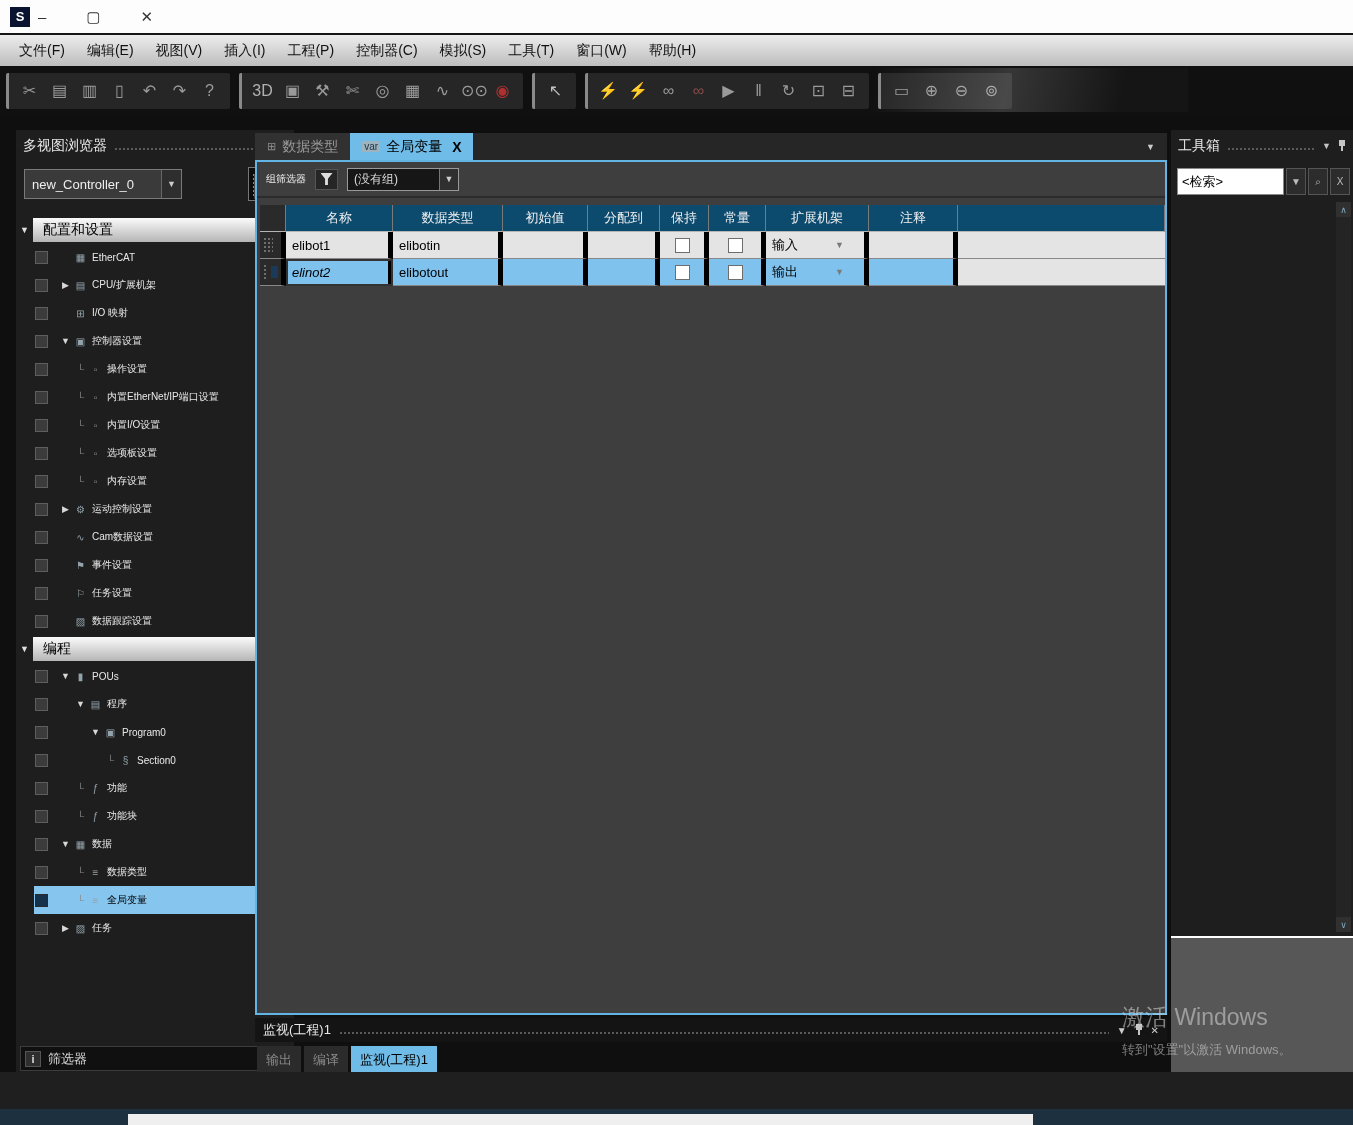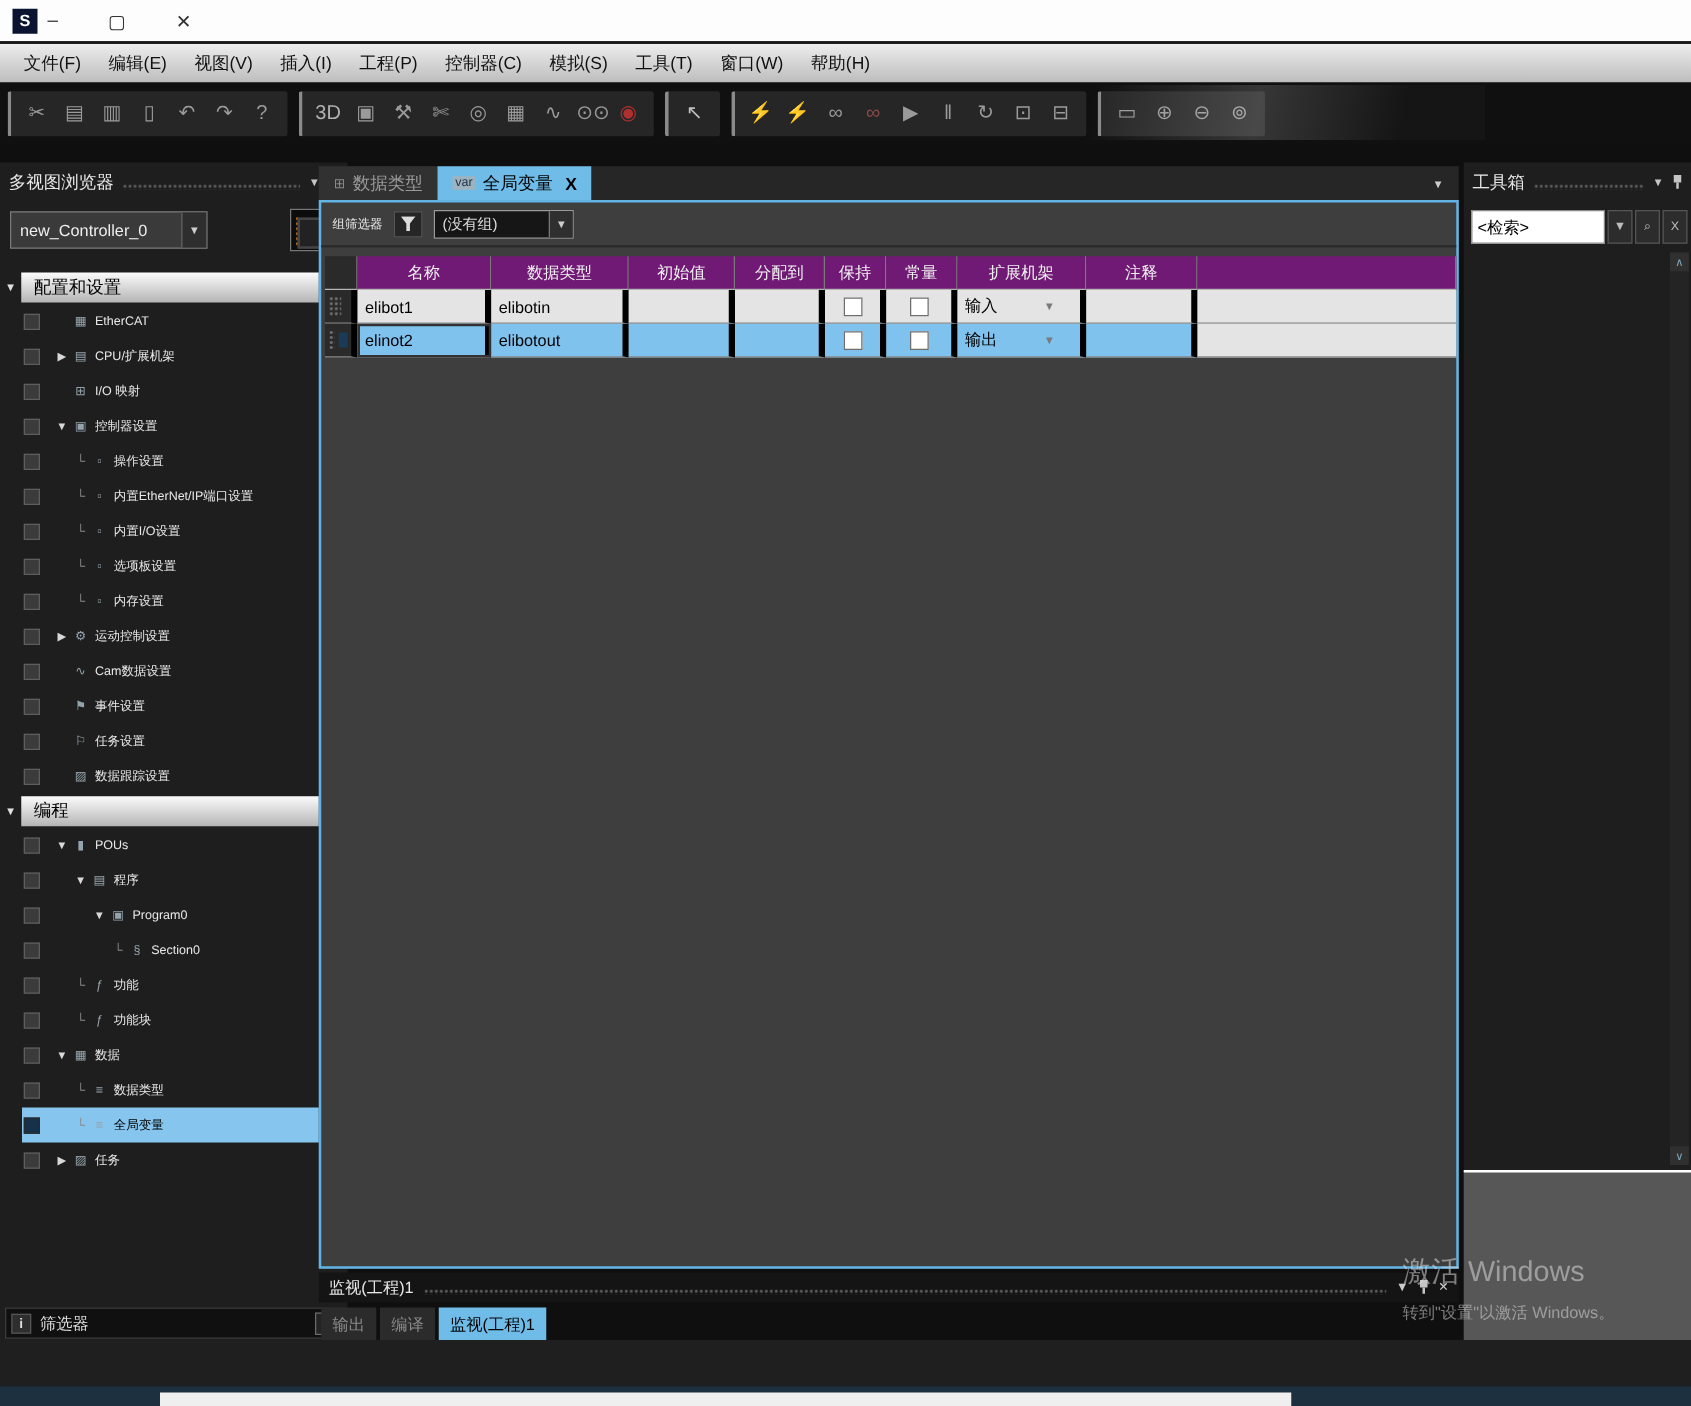--- a/index.html
+++ b/index.html
@@ -31,21 +31,21 @@
   
   .panel-header { height:26px; display:flex; align-items:center; padding:0 7px; gap:7px; }
   .panel-title { color:#e8e8e8; font-size:14px; white-space:nowrap; }
   .dots { flex:1; height:5px; margin-top:7px;
     background-image:radial-gradient(#5a5a5a 1px, transparent 1.3px); background-size:4px 4px; }
   .hdr-arrow { color:#c5c5c5; font-size:9px; }
   .pin-icon { position:relative; width:8px; height:12px; display:inline-block; }
   .pin-icon::before { content:''; position:absolute; top:0; left:1px; width:6px; height:6px; background:#c5c5c5; }
   .pin-icon::after  { content:''; position:absolute; top:6px; left:3px; width:2px; height:5px; background:#c5c5c5; }
   
-  .sidebar-left { position:absolute; left:0; top:130px; width:278px; height:942px;
+  .sidebar-left { position:absolute; left:16px; top:130px; width:278px; height:942px;
     background:#1e1e1e; padding-top:3px; }
   .device-row { display:flex; align-items:center; margin:8px 8px 16px 8px; }
   .controller-select { width:158px; height:30px; background:#3a3a3a; border:1px solid #7a7a7a;
     color:#eee; font-size:13px; display:flex; align-items:center; padding-left:7px; }
   .cs-dd { margin-left:auto; width:20px; height:100%; display:flex; align-items:center;
     justify-content:center; color:#ccc; font-size:9px; border-left:1px solid #666; background:#2e2e2e; }
   .device-icon { width:32px; height:34px; margin-left:auto; margin-right:6px; background:#0c0c0c;
     border:1px solid #777; position:relative; }
   .device-icon::before { content:''; position:absolute; left:3px; top:5px; width:4px; height:24px;
     background-image:radial-gradient(#c87a28 1px, transparent 1.3px); background-size:4px 4px; }
@@ -92,31 +92,31 @@
     display:flex; align-items:center; justify-content:center; }
   .funnel { width:12px; height:12px; background:#ddd;
     clip-path:polygon(0 0,100% 0,62% 48%,62% 100%,38% 100%,38% 48%); }
   .gf-select { width:112px; height:23px; background:#161616; border:1px solid #999; color:#ddd;
     font-size:12px; display:flex; align-items:center; padding-left:6px; }
   .gf-dd { margin-left:auto; width:19px; height:100%; background:#2f2f2f; border-left:1px solid #777;
     display:flex; align-items:center; justify-content:center; color:#ccc; font-size:9px; }
   .grid { margin:7px 0 0 3px; font-size:13px; }
   .ghead, .grow { display:grid; grid-template-columns:26px 107px 110px 85px 72px 49px 57px 103px 89px 1fr; }
   .gcell { display:flex; align-items:center; padding:0 6px; overflow:hidden; height:27px; }
-  .ghead .gcell { background:#701a75; color:#f0f0f0; justify-content:center;
+  .ghead .gcell { background:#0c4a6e; color:#f0f0f0; justify-content:center;
     border-right:1px solid #7a7a7a; border-bottom:1px solid #b5b5b5; }
   .ghead .gcell.handle { background:#2a2a2a; }
   .grow .gcell { background:#e4e4e4; color:#000; border-right:5px solid #000000; border-bottom:1px solid #888; }
   .grow.sel .gcell { background:#7fc2ee; }
   .grow .gcell.filler, .grow.sel .gcell.filler { background:#e4e4e4; border-right:none; }
   .grow .gcell.handle, .grow.sel .gcell.handle { background:#2a2a2a; padding:0 3px; }
   .handle-dots { width:10px; height:16px;
     background-image:radial-gradient(#6e6e6e 1px, transparent 1.3px); background-size:4px 4px; }
   .sel-mark { width:12px; height:12px; background:#1b3a57; margin-left:3px; }
-  .gcell.editing { outline:2px solid #333; outline-offset:-2px; background:#8ecaf2; }
+  .gcell.editing { outline:2px solid #333; outline-offset:-2px; background:#8ecaf2;font-style:italic; }
   .checkbox { width:15px; height:15px; background:#fff; border:1px solid #6e6e6e; margin:0 auto; flex:none; }
   .gcell.chk { justify-content:center; }
   .dd-arrow { margin-left:auto; color:#7a7a7a; font-size:9px; padding-right:14px; }
   .watch-header { position:absolute; top:885px; left:0; width:100%; height:24px; background:#141414;
     display:flex; align-items:center; padding:0 8px; gap:8px; }
   .watch-title { color:#e8e8e8; font-size:13px; white-space:nowrap; }
   .watch-icons { display:flex; gap:8px; align-items:center; color:#ccc; font-size:10px; }
   .bottom-tabs { position:absolute; top:913px; left:2px; display:flex; gap:3px; }
   .btab { padding:5px 9px; font-size:13px; background:#2b2b2b; color:#8a8a8a; white-space:nowrap; }
   .btab.active { background:#6fbce8; color:#000; }

